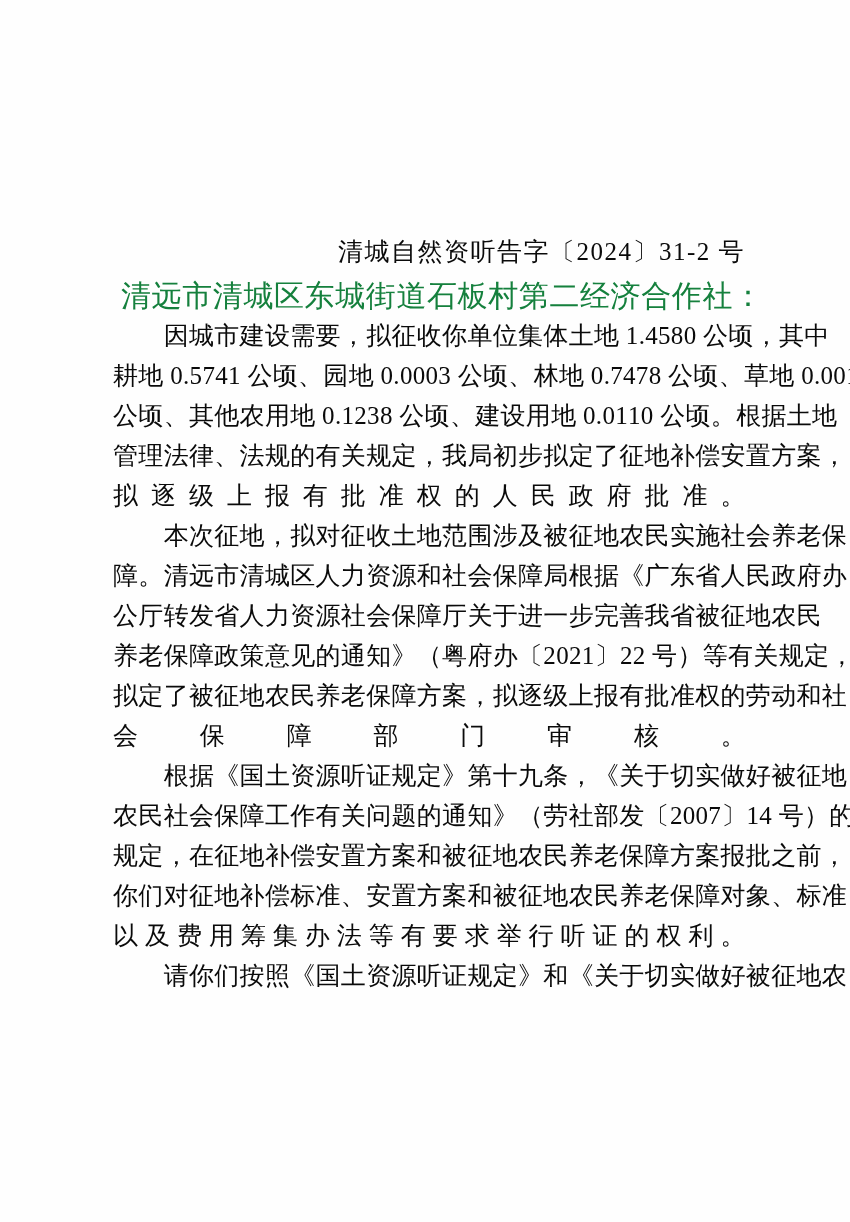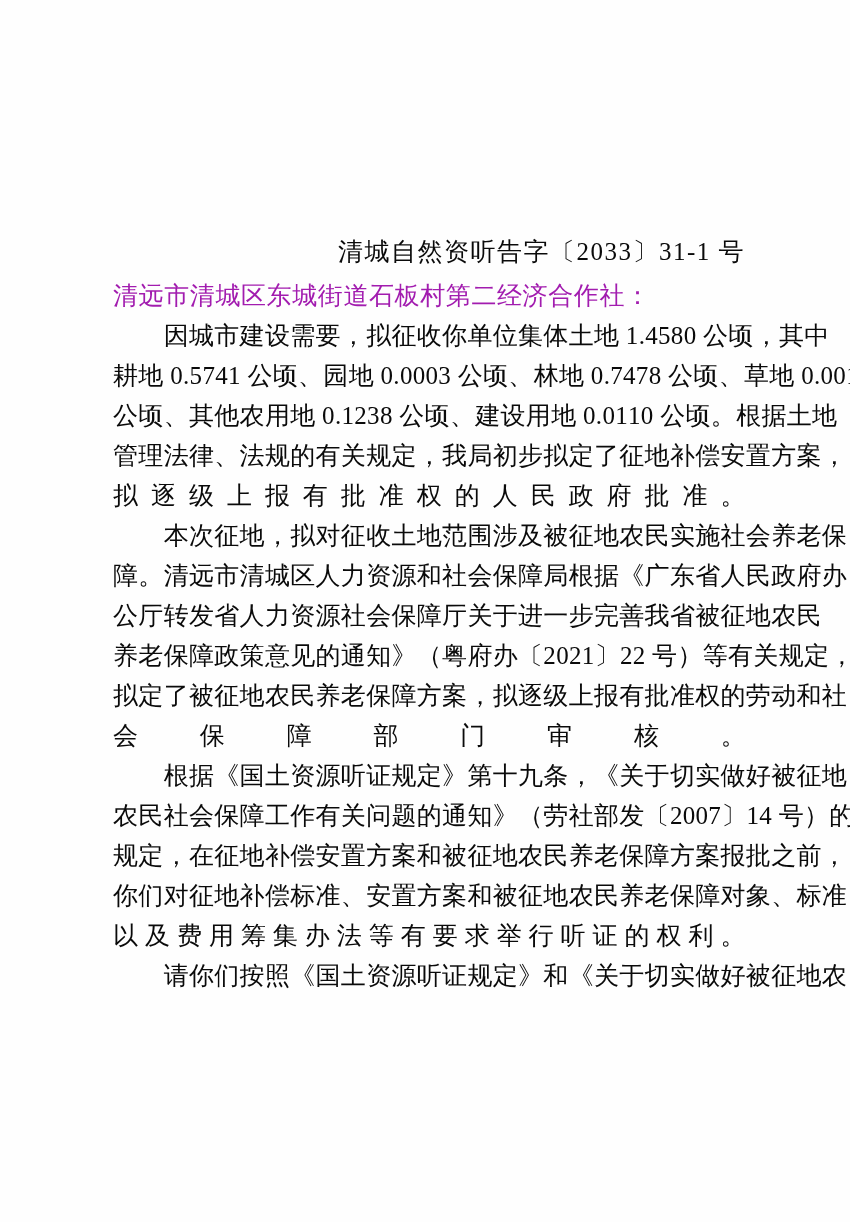--- a/index.html
+++ b/index.html
@@ -54,25 +54,26 @@
 
   
   .body-block {
     position: absolute;
     left: 113px;
     top: 276px;
     width: 633px;
   }
 
   .addressee {
-    font-size: 25px;
+    font-size: 30px;
     line-height: 40px;
     letter-spacing: 0.6px;
     white-space: nowrap;
-    color: #a21caf;
+    color: #15803d;
+    margin-left: 8px;
   }
 
   .para {
     font-size: 25px;
     line-height: 40px;
     letter-spacing: 0.3px;
     text-align: justify;
     text-justify: inter-ideograph;
     color: #0a0a0a;
     margin: 0;
@@ -97,21 +98,21 @@
   }
 
   .ch { display: inline-block; }
 </style>
 </head>
 <body>
 
 <div class="page">
 
 
-  <div class="doc-number">清城自然资听告字〔2033〕31-1 号</div>
+  <div class="doc-number">清城自然资听告字〔2024〕31-2 号</div>
 
   <div class="body-block">
 
     <div class="addressee">清远市清城区东城街道石板村第二经济合作社：</div>
 
     <div class="para">
       <span class="line justify">
           <span class="ch">　</span>
           <span class="ch">　</span>
           <span class="ch">因</span>

